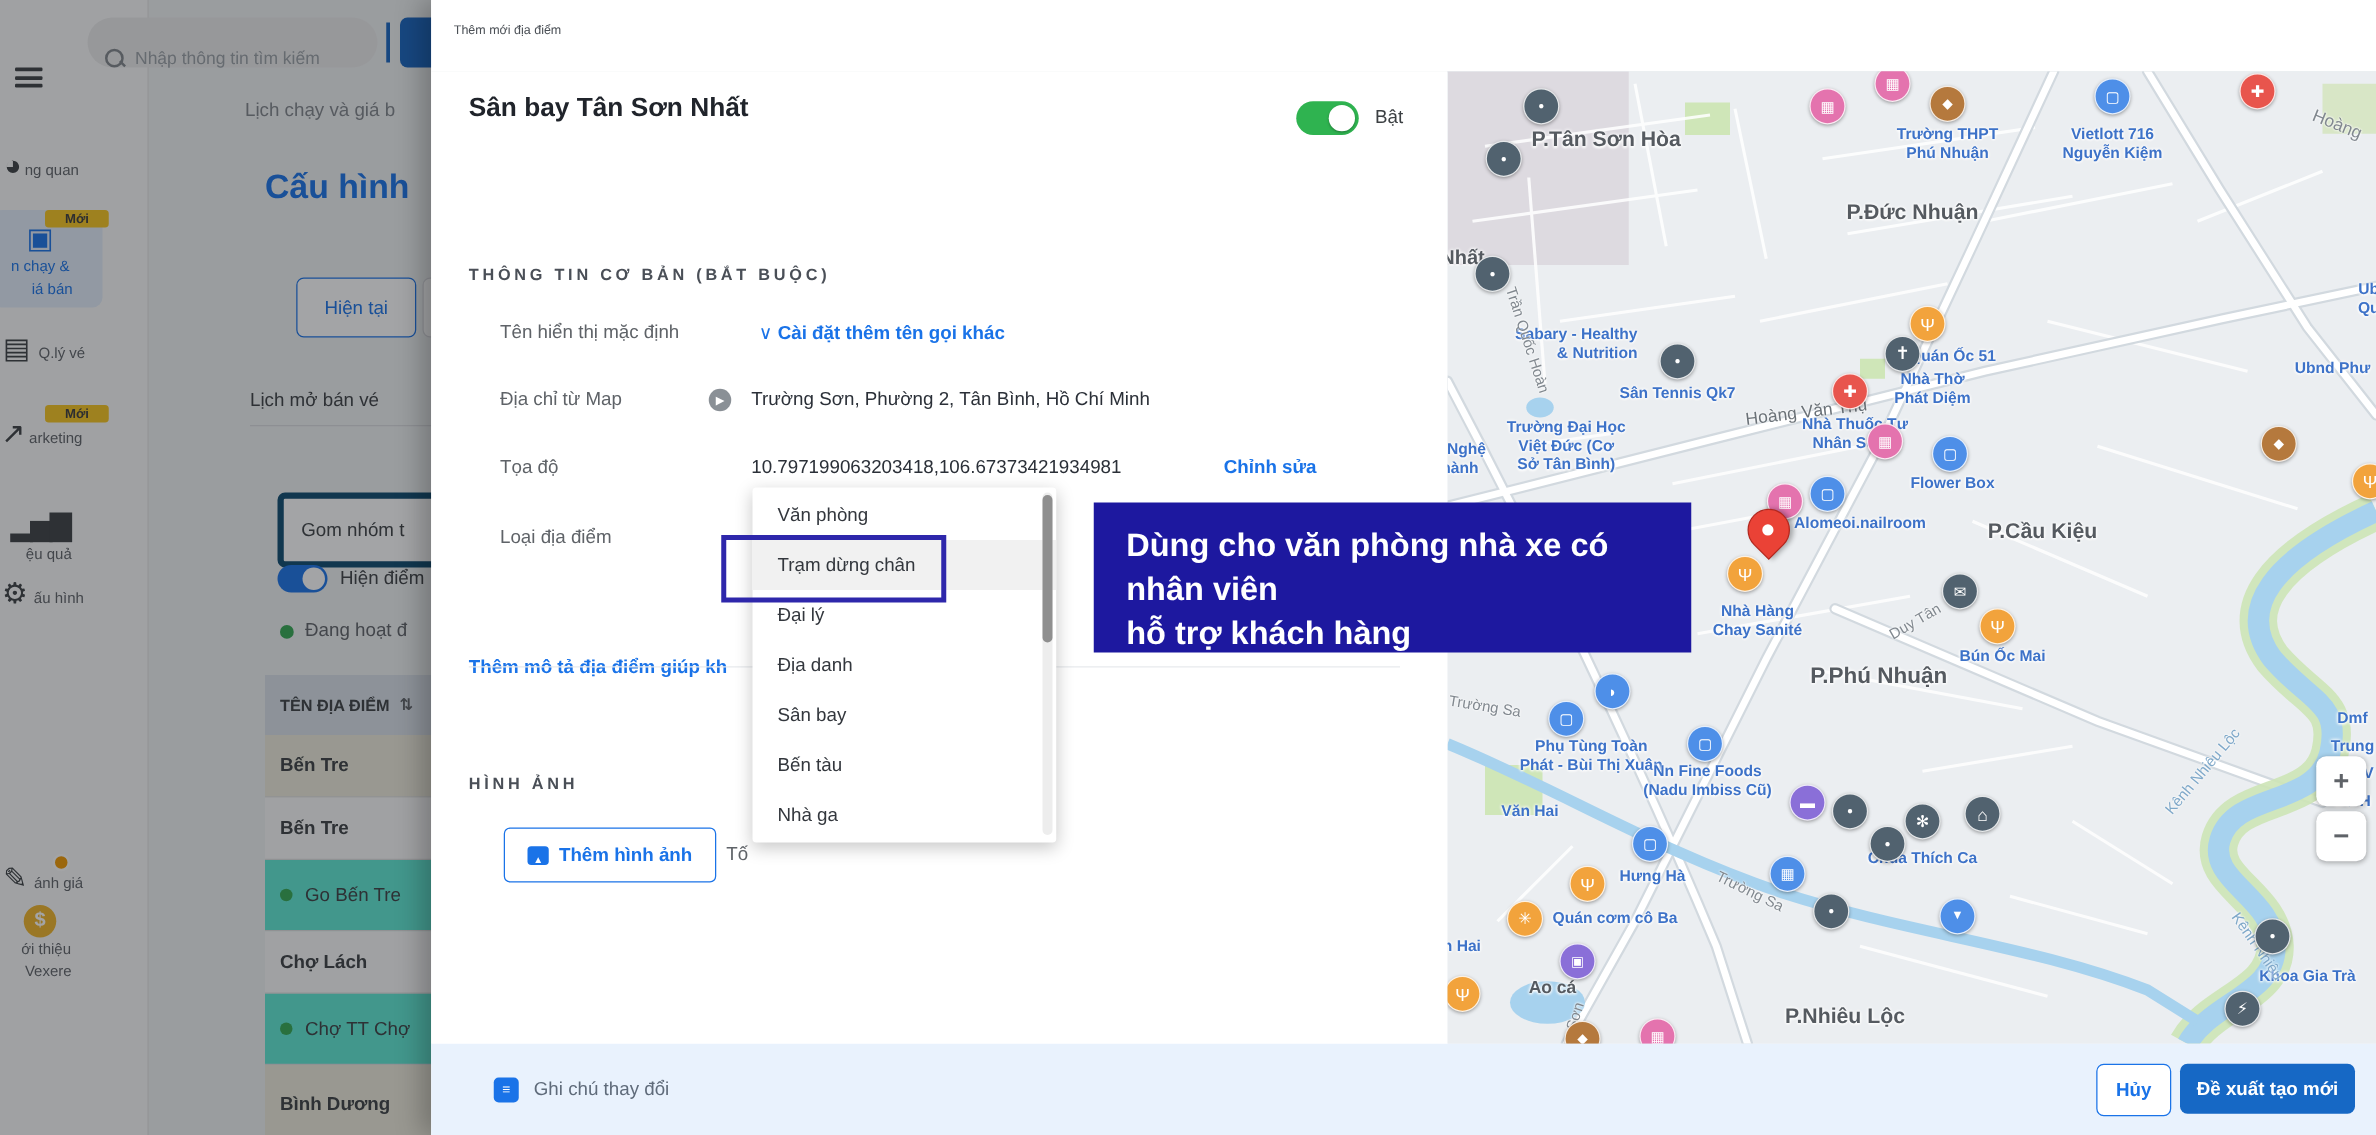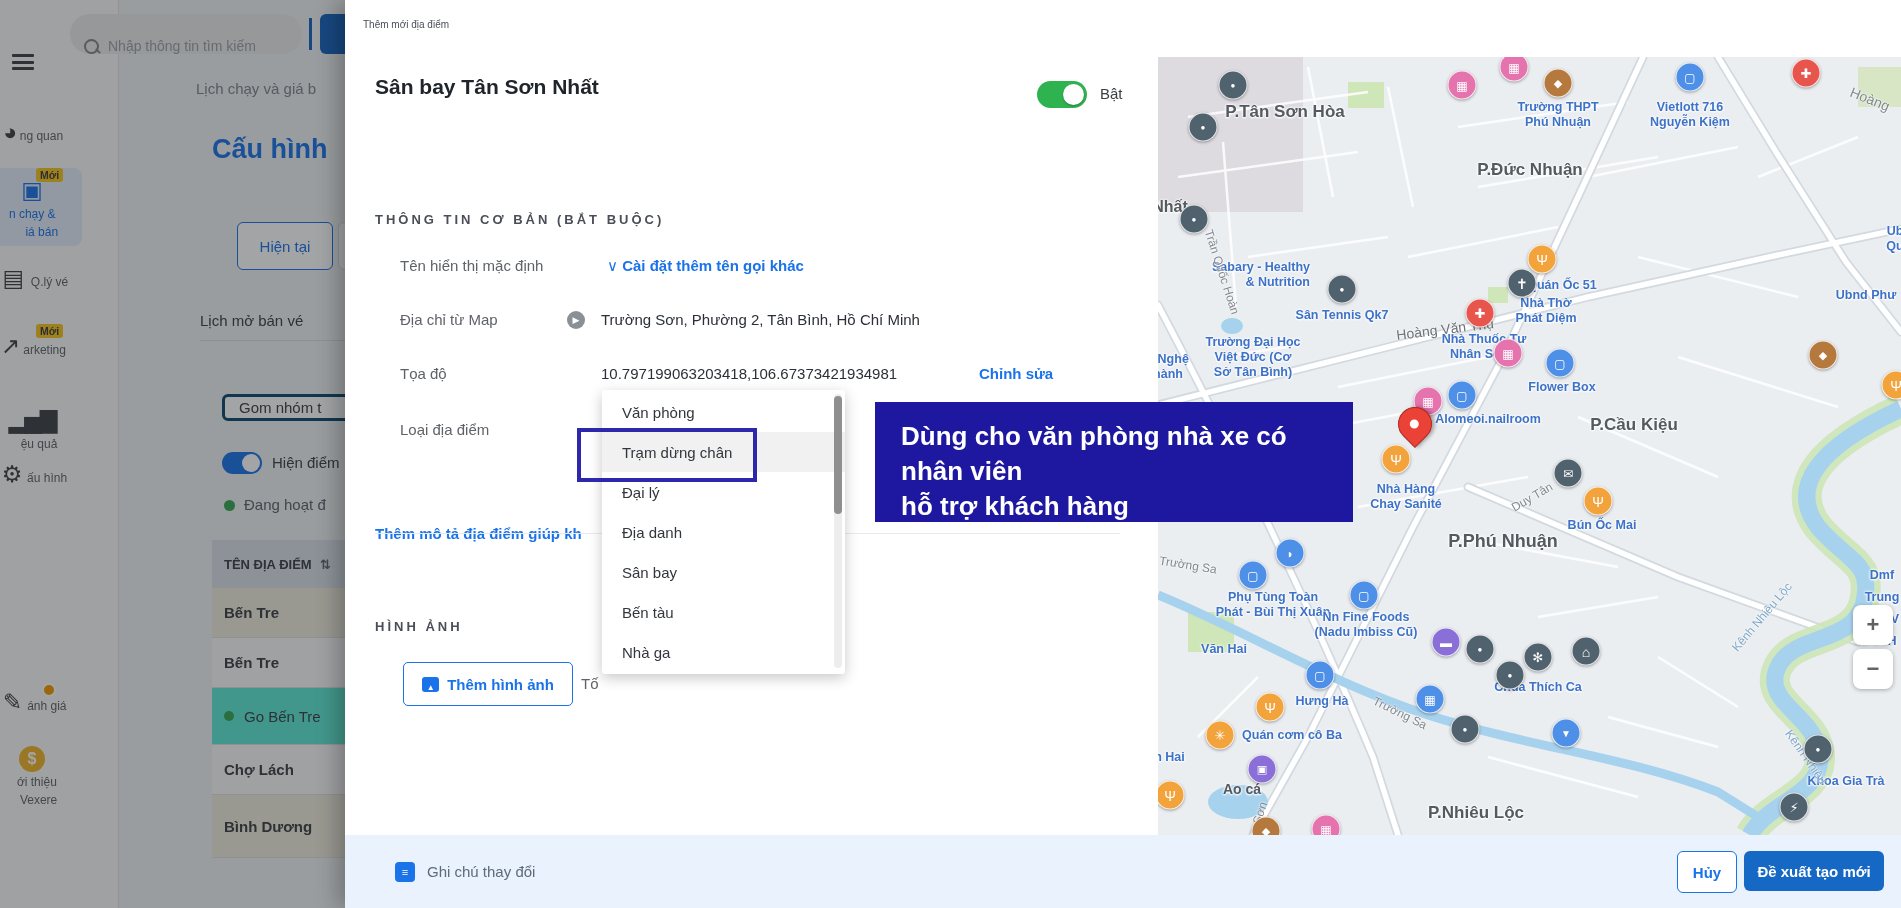--- a/index.html
+++ b/index.html
@@ -7,38 +7,38 @@
        font-family:"Liberation Sans","DejaVu Sans",sans-serif;background:#f1f3f4;color:#3c4043}
   
   .rail{position:absolute;left:0;top:0;width:118px;height:908px;background:#fbfbfb;border-right:1px solid #e3e3e3}
   .hamburger{position:absolute;left:12px;top:54px;width:22px;height:16px;display:flex;flex-direction:column;justify-content:space-between}
   .hamburger span{height:3px;background:#3c4043;border-radius:1px}
   .sb-item{position:absolute;left:0;width:64px;text-align:center}
   .sb-item .tile{position:absolute;left:-6px;top:-8px;width:88px;height:78px;background:#e3edfa;border-radius:8px}
   .sb-ico{position:relative;display:inline-block;font-size:23px;line-height:28px;color:#3c4043}
   .sb-item.active .sb-ico,.sb-item.active .sb-lbl{color:#1a73e8}
   .sb-lbl{position:relative;margin-top:2px;font-size:12px;line-height:15px;color:#5f6368;white-space:nowrap;left:50%;transform:translateX(-68%);display:inline-block}
-  .sb-badge{position:absolute;left:36px;top:-8px;background:#f7c51e;color:#3b3b3b;font-size:10.5px;font-weight:bold;padding:1px 4px;border-radius:3px;z-index:2}
+  .sb-badge{position:absolute;left:36px;top:-8px;background:#f7c51e;color:#3b3b3b;font-size:10.5px;font-weight:bold;padding:1px 16px;border-radius:3px;z-index:2}
   .sb-dot{position:absolute;left:42px;top:-5px;width:10px;height:10px;border-radius:50%;background:#f29900;border:2px solid #fff}
   .sb-ico.dollar{width:26px;height:26px;border-radius:50%;background:#f0b429;color:#fff;font-size:16px;font-weight:bold;line-height:26px}
   .searchbar{position:absolute;left:70px;top:14px;width:232px;height:40px;background:#ececec;border-radius:20px;display:flex;align-items:flex-end;padding-left:14px;box-sizing:border-box}
   .mag{width:11px;height:11px;border:2px solid #80868b;border-radius:50%;position:relative;margin-right:9px;flex:none}
   .mag::after{content:"";position:absolute;left:9px;top:9px;width:6px;height:2px;background:#80868b;transform:rotate(45deg)}
   .search-ph{font-size:14px;color:#9aa0a6;white-space:nowrap}
   .search-div{position:absolute;left:309px;top:18px;width:3px;height:32px;background:#1765c0}
   .search-btn{position:absolute;left:320px;top:14px;width:28px;height:40px;background:#1765c0;border-radius:6px 0 0 6px}
   .crumb{position:absolute;left:196px;top:80px;font-size:15px;color:#80868b;white-space:nowrap}
   .pg-title{position:absolute;left:212px;top:134px;font-size:27px;font-weight:bold;color:#1a73e8}
   .btn-now{position:absolute;left:237px;top:222px;width:94px;height:46px;border:1px solid #1a73e8;border-radius:6px;background:#fff;
            color:#1a73e8;font-size:15px;display:flex;align-items:center;justify-content:center}
   .btn-chev{position:absolute;left:338px;top:222px;width:30px;height:46px;border:1px solid #dadce0;border-radius:6px;background:#fff;color:#5f6368;
             font-size:18px;display:flex;align-items:center;justify-content:center}
   .sched{position:absolute;left:200px;top:312px;font-size:15px;color:#3c4043}
   .sched-line{position:absolute;left:200px;top:340px;width:145px;height:1px;background:#dadce0}
-  .group-input{position:absolute;left:222px;top:394px;width:130px;height:27px;background:#fff;border:3px solid #0c4a6e;border-radius:6px;
+  .group-input{position:absolute;left:222px;top:394px;width:130px;height:60px;background:#fff;border:5px solid #0c4a6e;border-radius:6px;
                box-sizing:border-box;display:flex;align-items:center;padding-left:14px;font-size:15px;color:#3c4043;white-space:nowrap;overflow:hidden}
   .mini-toggle{position:absolute;left:222px;top:452px;width:40px;height:22px;border-radius:11px;background:#1a73e8}
   .mini-toggle::after{content:"";position:absolute;right:2px;top:2px;width:18px;height:18px;border-radius:50%;background:#fff}
   .mini-toggle-lbl{position:absolute;left:272px;top:454px;font-size:15px;color:#3c4043;white-space:nowrap}
   .status-dot{position:absolute;left:224px;top:500px;width:11px;height:11px;border-radius:50%;background:#34a853}
   .status-lbl{position:absolute;left:244px;top:496px;font-size:15px;color:#5f6368;white-space:nowrap}
   .bg-table{position:absolute;left:212px;top:540px;width:133px;overflow:hidden}
   .bg-th{height:48px;background:#dbe2ea;display:flex;align-items:center;padding-left:12px;font-size:13px;font-weight:bold;color:#3c4043;white-space:nowrap}
   .bg-th .sort{margin-left:8px;font-size:13px;color:#5f6368}
   .bg-row{display:flex;align-items:center;padding-left:12px;font-size:15px;font-weight:bold;color:#3c4043;border-bottom:1px solid #e0e0e0;white-space:nowrap}
@@ -111,21 +111,21 @@
       <span></span>
     </div>
   <div id="sidebar-items">
       <div class="sb-item" style="top: 118px;"><span class="sb-ico">◕</span><div class="sb-lbl">ng quan</div></div>
       <div class="sb-item active" style="top: 176px;"><div class="tile"></div><span class="sb-ico">▣</span><span class="sb-badge">Mới</span><div class="sb-lbl">n chạy &amp;</div><div class="sb-lbl">iá bán</div></div>
       <div class="sb-item" style="top: 264px;"><span class="sb-ico">▤</span><div class="sb-lbl">Q.lý vé</div></div>
       <div class="sb-item" style="top: 332px;"><span class="sb-ico">↗</span><span class="sb-badge">Mới</span><div class="sb-lbl">arketing</div></div>
       <div class="sb-item" style="top: 406px;"><span class="sb-ico" style="letter-spacing: -2px;">▂▅▇</span><div class="sb-lbl">ệu quả</div></div>
       <div class="sb-item" style="top: 460px;"><span class="sb-ico">⚙</span><div class="sb-lbl">ấu hình</div></div>
       <div class="sb-item" style="top: 688px;"><span class="sb-ico">✎</span><span class="sb-dot"></span><div class="sb-lbl">ánh giá</div></div>
-      <div class="sb-item" style="top: 746px;"><span class="sb-ico dollar">$</span><div class="sb-lbl">ới thiệu</div><div class="sb-lbl">Vexere</div></div>
+      <div class="sb-item" style="top: 724px;"><span class="sb-ico dollar">$</span><div class="sb-lbl">ới thiệu</div><div class="sb-lbl">Vexere</div></div>
     </div>
 </div>
 
 <div class="searchbar">
   <span class="mag"></span>
   <span class="search-ph">Nhập thông tin tìm kiếm</span>
 </div>
 <div class="search-div"></div>
 <div class="search-btn"></div>
 
@@ -152,20 +152,24 @@
       </div>
       <div class="bg-row plain" style="height: 49px;">
         <span>Bến Tre</span>
       </div>
       <div class="bg-row gray" style="height: 56px;">
         <span class="dot"></span>
         <span>Go Bến Tre</span>
       </div>
       <div class="bg-row plain" style="height: 49px;">
         <span>Chợ Lách</span>
+      </div>
+      <div class="bg-row gray" style="height: 56px;">
+        <span class="dot"></span>
+        <span>Chợ TT Chợ</span>
       </div>
       <div class="bg-row olive" style="height: 62px;">
         <span>Bình Dương</span>
       </div>
     </div>
 </div>
 
 <div class="dim"></div>
 
 <div class="modal">

